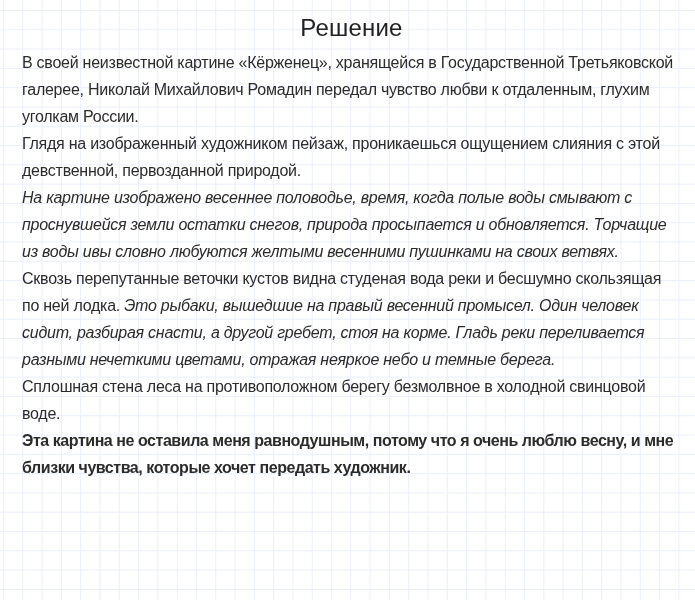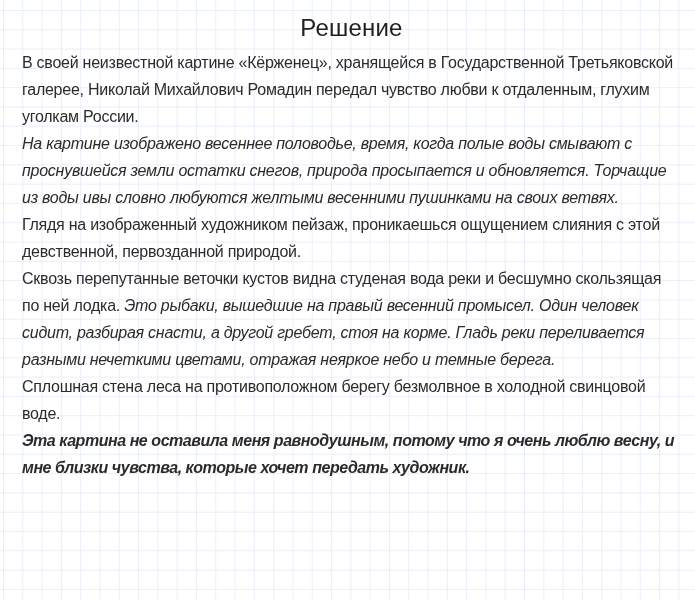--- a/index.html
+++ b/index.html
@@ -28,28 +28,28 @@
   .solution-text { margin-top: 5px; }
   .para {
     margin: 0;
     font-size: 16px;
     line-height: 27px;
     color: #2b2b2b;
     letter-spacing: -0.25px;
   }
   .run-normal { font-style: normal; font-weight: 400; }
   .run-italic { font-style: italic; font-weight: 400; }
-  .run-bold-italic { font-style: italic; font-weight: 700; letter-spacing: -0.45px; }
+  .run-bold-italic { font-weight: 700; letter-spacing: -0.45px; }
 </style>
 </head>
 <body>
 
 <div class="page">
   <h1 class="page-title">Решение</h1>
   <div class="solution-text">
       <p class="para"><span class="run-normal">В своей неизвестной картине «Кёрженец», хранящейся в Государственной Третьяковской галерее, Николай Михайлович Ромадин передал чувство любви к отдаленным, глухим уголкам России.</span></p>
+      <p class="para"><span class="run-normal">Глядя на изображенный художником пейзаж, проникаешься ощущением слияния с этой девственной, первозданной природой.</span></p>
       <p class="para"><span class="run-italic">На картине изображено весеннее половодье, время, когда полые воды смывают с проснувшейся земли остатки снегов, природа просыпается и обновляется. Торчащие из воды ивы словно любуются желтыми весенними пушинками на своих ветвях.</span></p>
-      <p class="para"><span class="run-normal">Глядя на изображенный художником пейзаж, проникаешься ощущением слияния с этой девственной, первозданной природой.</span></p>
       <p class="para"><span class="run-normal">Сквозь перепутанные веточки кустов видна студеная вода реки и бесшумно скользящая по ней лодка. </span><span class="run-italic">Это рыбаки, вышедшие на правый весенний промысел. Один человек сидит, разбирая снасти, а другой гребет, стоя на корме. Гладь реки переливается разными нечеткими цветами, отражая неяркое небо и темные берега.</span></p>
       <p class="para"><span class="run-normal">Сплошная стена леса на противоположном берегу безмолвное в холодной свинцовой воде.</span></p>
       <p class="para"><span class="run-bold-italic">Эта картина не оставила меня равнодушным, потому что я очень люблю весну, и мне близки чувства, которые хочет передать художник.</span></p>
     </div>
 </div>
 
 </body></html>

